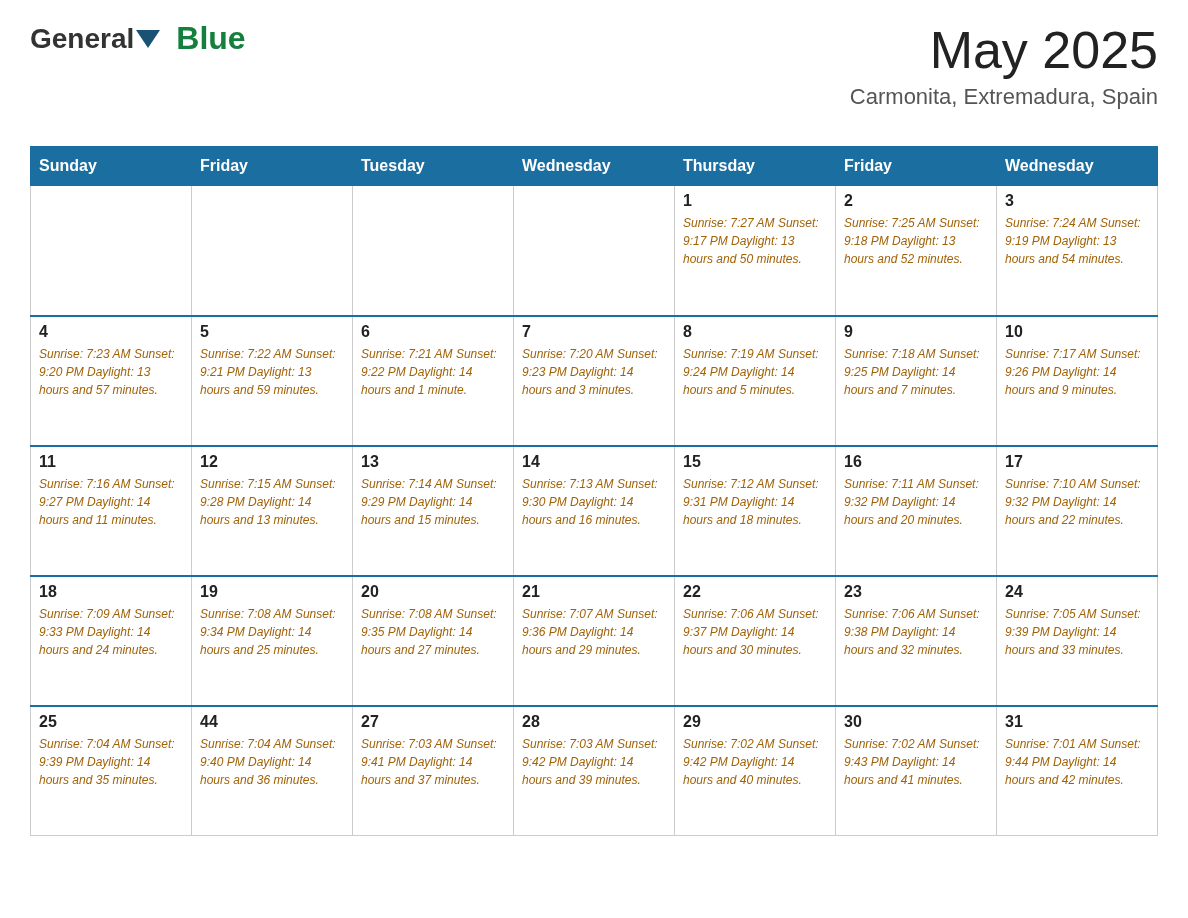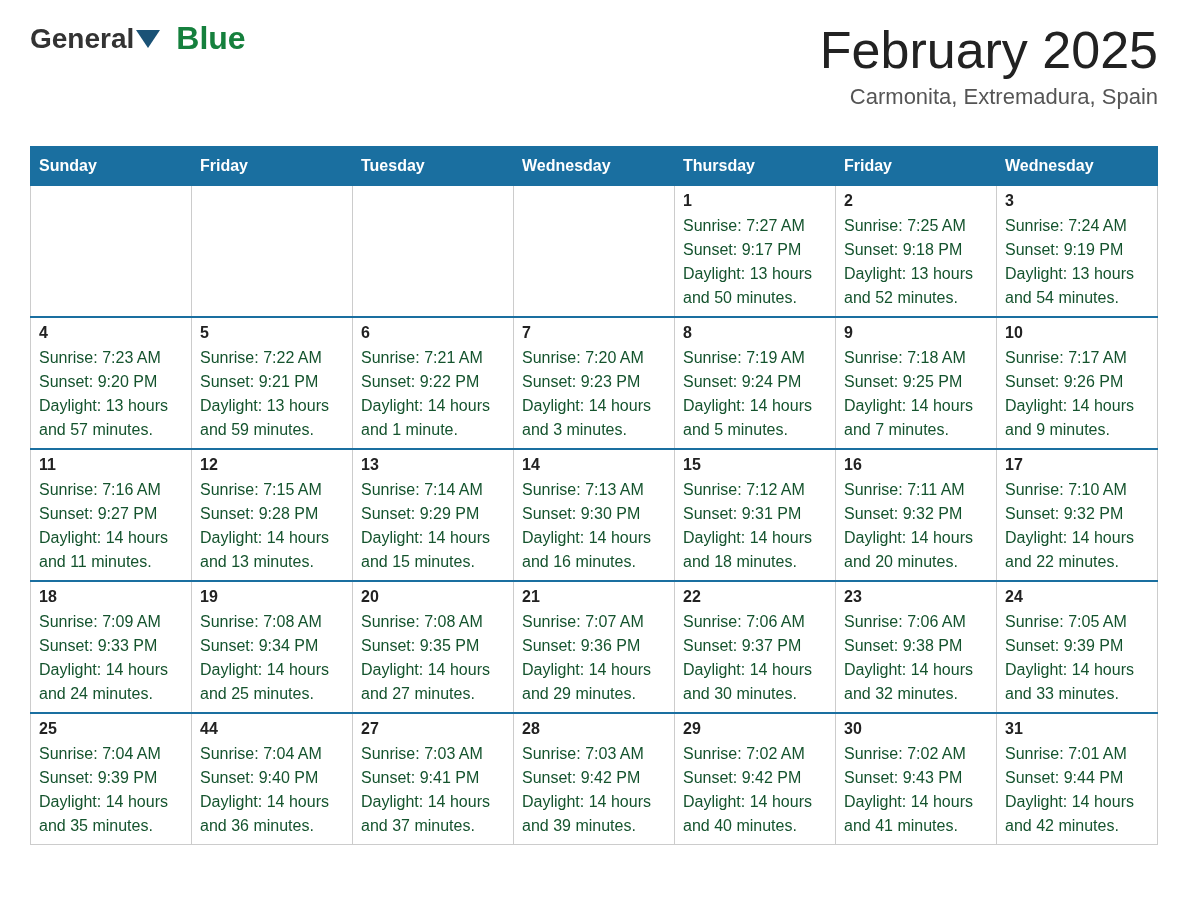--- a/index.html
+++ b/index.html
@@ -81,44 +81,45 @@
       height: 130px;
     }
     .day-number {
       font-size: 16px;
       font-weight: bold;
       color: #222;
       display: block;
       margin-bottom: 4px;
     }
     .day-info {
-      font-size: 16px;
-      color: #14532d;
+      font-size: 12px;
+      color: #a16207;
       line-height: 1.5;
+      font-style: italic;
     }
     .empty-cell {
       background: #fff;
     }
     tr:not(:last-child) td {
       border-bottom: 2px solid #1a6fa0;
     }
   </style>
 </head>
 <body>
 
 <div class="header">
   <div class="logo">
     <div class="logo-text">
       <span class="logo-general">General</span>
       <span class="logo-triangle"></span>
       <span class="logo-blue">Blue</span>
     </div>
   </div>
   <div class="title-block">
-    <div class="month-year">February 2025</div>
+    <div class="month-year">May 2025</div>
     <div class="location">Carmonita, Extremadura, Spain</div>
   </div>
 </div>
 
 <table class="calendar">
   <thead>
     <tr>
     <th>Sunday</th>
         <th>Friday</th>
         <th>Tuesday</th>

